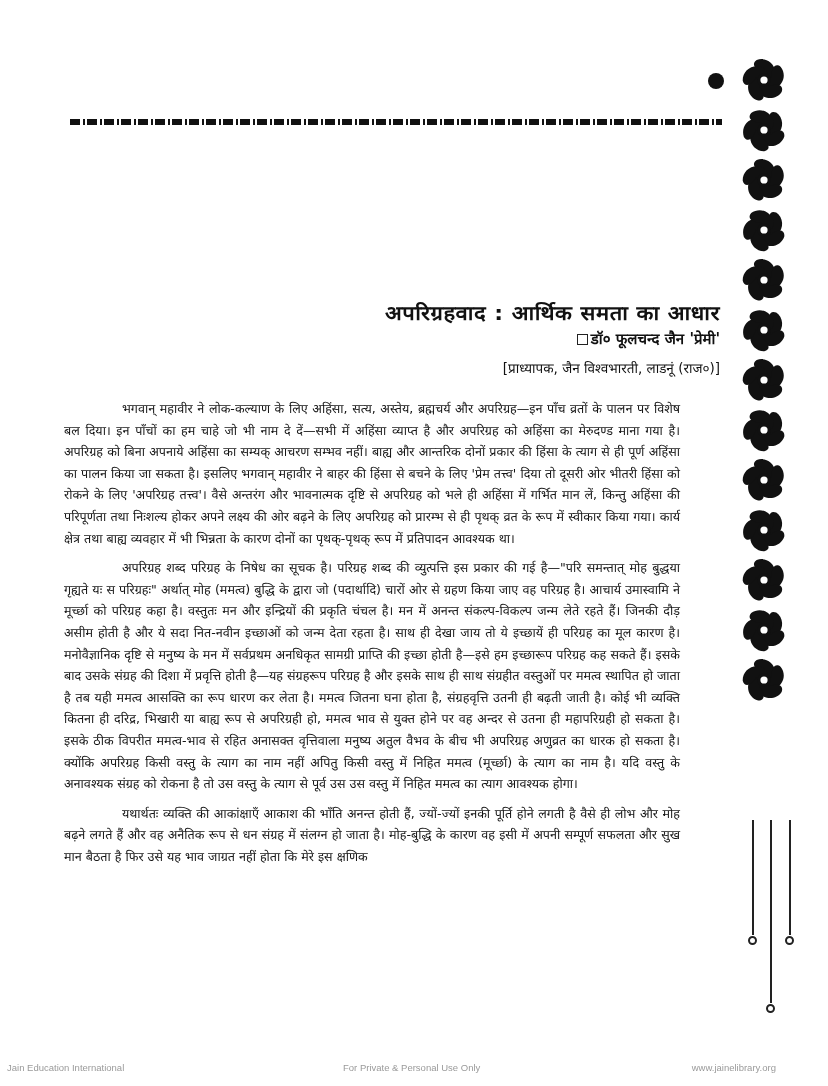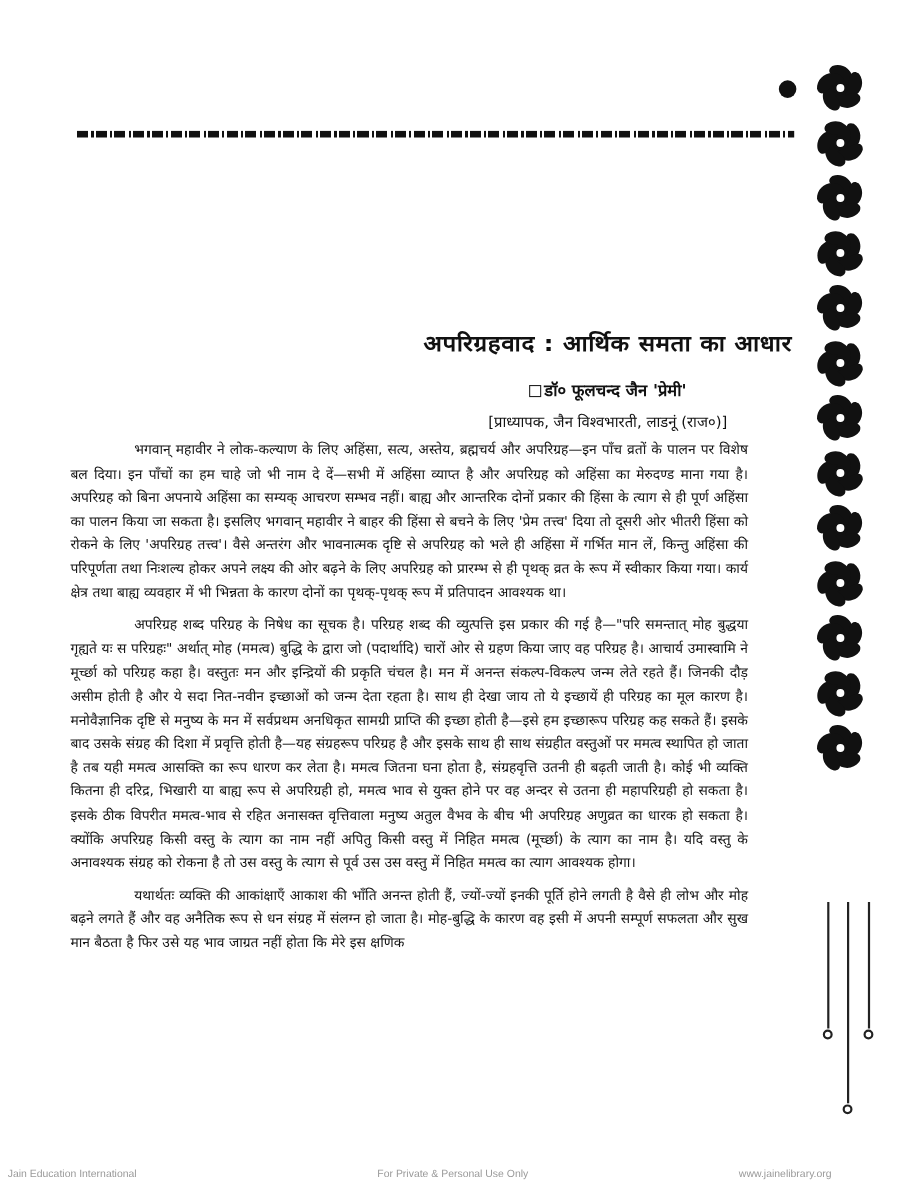--- a/index.html
+++ b/index.html
@@ -13,42 +13,42 @@
     position: absolute; left: 708px; top: 73px; width: 16px; height: 16px;
     border-radius: 50%; background: #111;
   }
 
   .border-strip { position: absolute; left: 733px; top: 55px; width: 62px; }
   .medallion { display: block; width: 62px; height: 50px; }
 
   .stem { position: absolute; width: 2px; background: #222; }
   .stem-ring { position: absolute; width: 9px; height: 9px; border: 2px solid #222; border-radius: 50%; background: #fff; }
 
-  .title-block { position: absolute; right: 108px; top: 300px; text-align: center; }
+  .title-block { position: absolute; right: 108px; top: 300px; text-align: right; }
   .article-title {
     font-family: "DejaVu Sans", sans-serif; font-size: 22px; font-weight: bold;
     letter-spacing: 0.5px; line-height: 28px; transform: scaleY(0.9);
   }
-  .author { font-family: "DejaVu Sans", sans-serif; font-size: 15px; font-weight: bold; margin-top: 16px; line-height: 22px; }
+  .author { font-family: "DejaVu Sans", sans-serif; font-size: 15px; font-weight: bold; margin-top: 0; line-height: 22px; }
   .author .box { display: inline-block; width: 11px; height: 11px; border: 1.3px solid #222; margin-right: 3px; vertical-align: -1px; }
   .affiliation { font-family: "DejaVu Sans", sans-serif; font-size: 13.5px; margin-top: 8px; line-height: 20px; }
 
   .body-text {
     position: absolute; left: 64px; top: 398px; width: 616px;
     font-family: "DejaVu Sans", sans-serif; font-size: 12.6px; line-height: 21.6px;
     text-align: justify; color: #151515;
   }
   .body-text p { text-indent: 58px; margin-bottom: 8px; }
   .body-text p.first { }
 
   .footer { position: absolute; top: 1062px; left: 0; width: 780px; height: 14px; font-family: "Liberation Sans", sans-serif; font-size: 9.5px; color: #9a9a9a; }
   .footer span { position: absolute; top: 0; }
   .footer .f-left { left: 7px; }
   .footer .f-center { left: 343px; }
-  .footer .f-right { right: 24px; }
+  .footer .f-right { right: 4px; }
 </style>
 </head>
 <body>
 
 <div class="top-dot"></div>
 <div class="top-rule-mask"></div>
 
 <div class="border-strip" id="border-strip">
     <svg class="medallion" viewBox="-31 -27 62 54">
       <g fill="#111111" transform="rotate(-20)">

